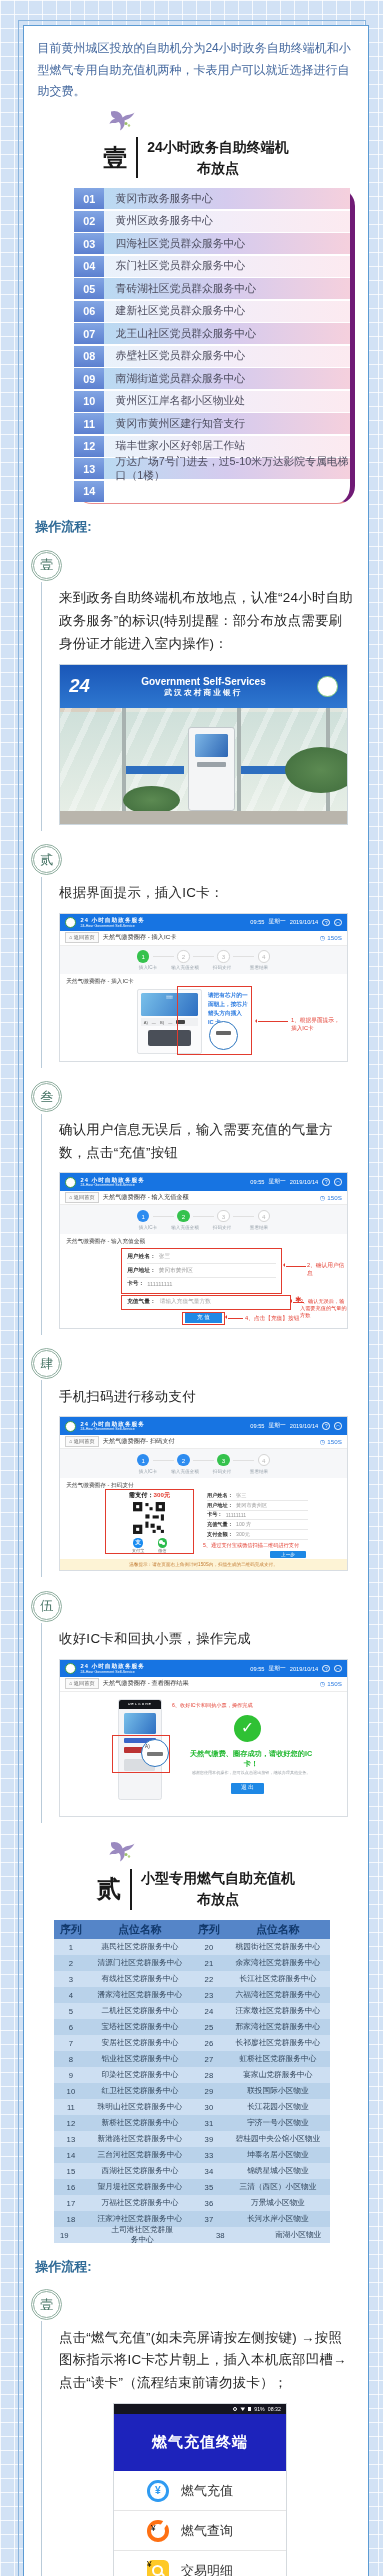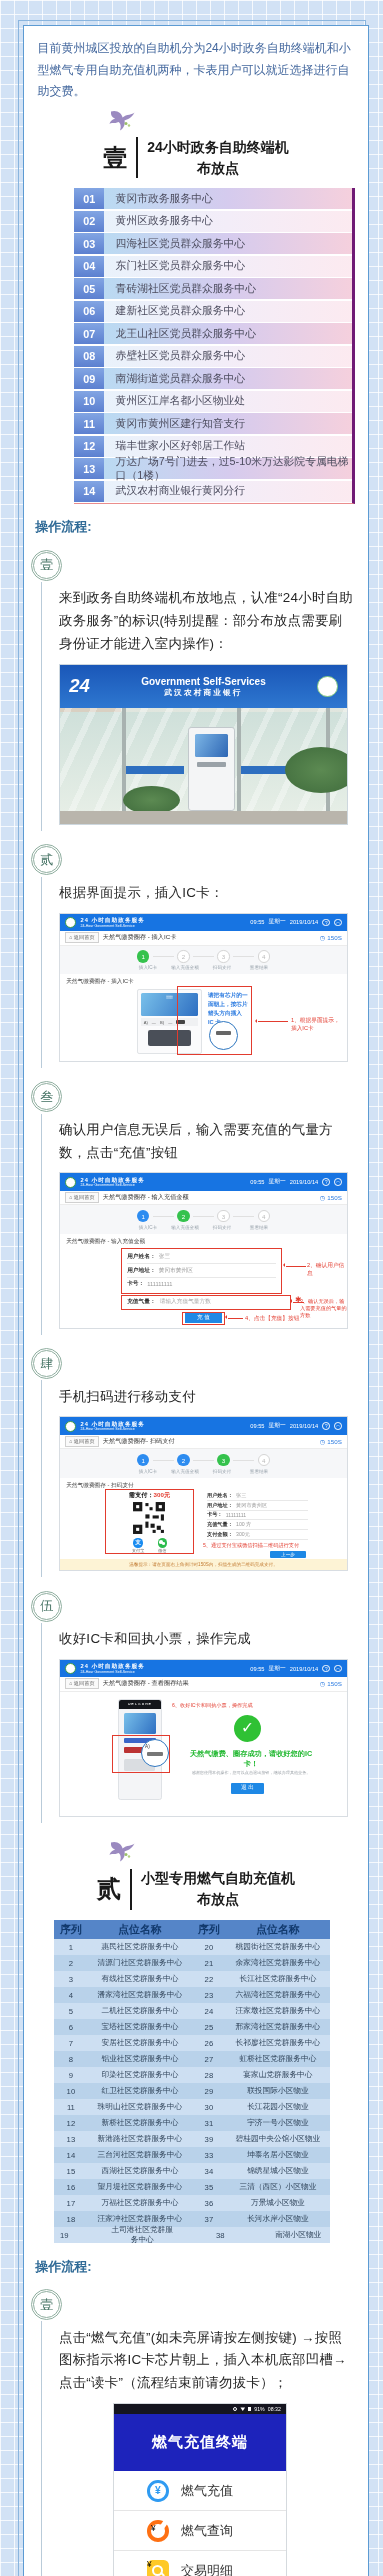--- a/index.html
+++ b/index.html
@@ -12,21 +12,21 @@
   .frame-back{position:absolute;left:17.5px;top:19.6px;width:348px;height:4008px;border:1px solid #8ab5de;}
   .card{position:absolute;left:23px;top:25px;width:346px;height:4009px;background:#fff;border:1px solid #5d9bd3;overflow:hidden;}
   .content{padding:0 10.3px;}
   .intro{margin:12.4px 3.1px 0;color:#44689e;font-size:12px;line-height:1.78;}
   .bird{margin:6.2px 0 0 72px;height:24px;}
   .sec-title{display:flex;justify-content:center;align-items:center;gap:9.3px;margin-top:4.1px;}
   .sec-num{font-size:24px;font-weight:900;color:#1a1a1a;}
   .sec-div{width:1.5px;height:41px;background:#1a1a1a;}
   .sec-text{font-size:14px;font-weight:800;color:#1a1a1a;text-align:center;line-height:1.5;}
   
-  .table1{margin:9.3px 3.1px 0 40px;border-right:3px solid #701a75;border-bottom:1px solid #ea8d8d;}
+  .table1{margin:9.3px 3.1px 0 40px;border-right:5px solid #701a75;border-bottom:1px solid #ea8d8d;border-radius:18px;}
   .t1-row{display:flex;margin-bottom:1.5px;height:21px;}
   .t1-num{width:30px;background:linear-gradient(180deg,#82a5e3,#5c80d0);color:#fff;font-weight:700;font-size:10.8px;display:flex;align-items:center;justify-content:center;}
   .t1-name{flex:1;display:flex;align-items:center;padding-left:11.3px;font-size:10.8px;color:#4c4c5e;}
   .t1-row:nth-of-type(odd) .t1-name{background:linear-gradient(90deg,#badaf2,#d5cbee,#f5d0dd);}
   .t1-row:nth-of-type(even) .t1-name{background:linear-gradient(90deg,#e9f2fb,#f3edf8,#fceaf0);}
   .proc{margin:14.4px 0 0 1px;font-size:13px;font-weight:800;color:#2f6a96;}
   
   .step{position:relative;margin-top:15.5px;}
   .badge{width:27px;height:27px;border-radius:50%;border:1px solid #8fae9f;outline:1px solid #8fae9f;outline-offset:1.5px;display:flex;align-items:center;justify-content:center;font-size:13px;color:#3f6e5f;background:#fff;margin-left:-1px;}
   .step-body{margin-left:7.2px;border-left:1px solid #b9cbd9;padding:5.2px 0 6.2px 16.5px;margin-top:3.1px;}
@@ -183,21 +183,20 @@
         <div class="t1-name">瑞丰世家小区好邻居工作站</div>
       </div>
 
       <div class="t1-row">
         <div class="t1-num">13</div>
         <div class="t1-name">万达广场7号门进去，过5-10米万达影院专属电梯口（1楼）</div>
       </div>
 
       <div class="t1-row">
         <div class="t1-num">14</div>
-        <div class="t1-name">武汉农村商业银行黄冈分行</div>
       </div>
     </div>
 
   <div class="proc">操作流程:</div>
 
   <div class="step">
     <div class="badge">壹</div>
     <div class="step-body">
       <div class="step-text">来到政务自助终端机布放地点，认准“24小时自助政务服务”的标识(特别提醒：部分布放点需要刷身份证才能进入室内操作)：</div>
       <div class="photo">

